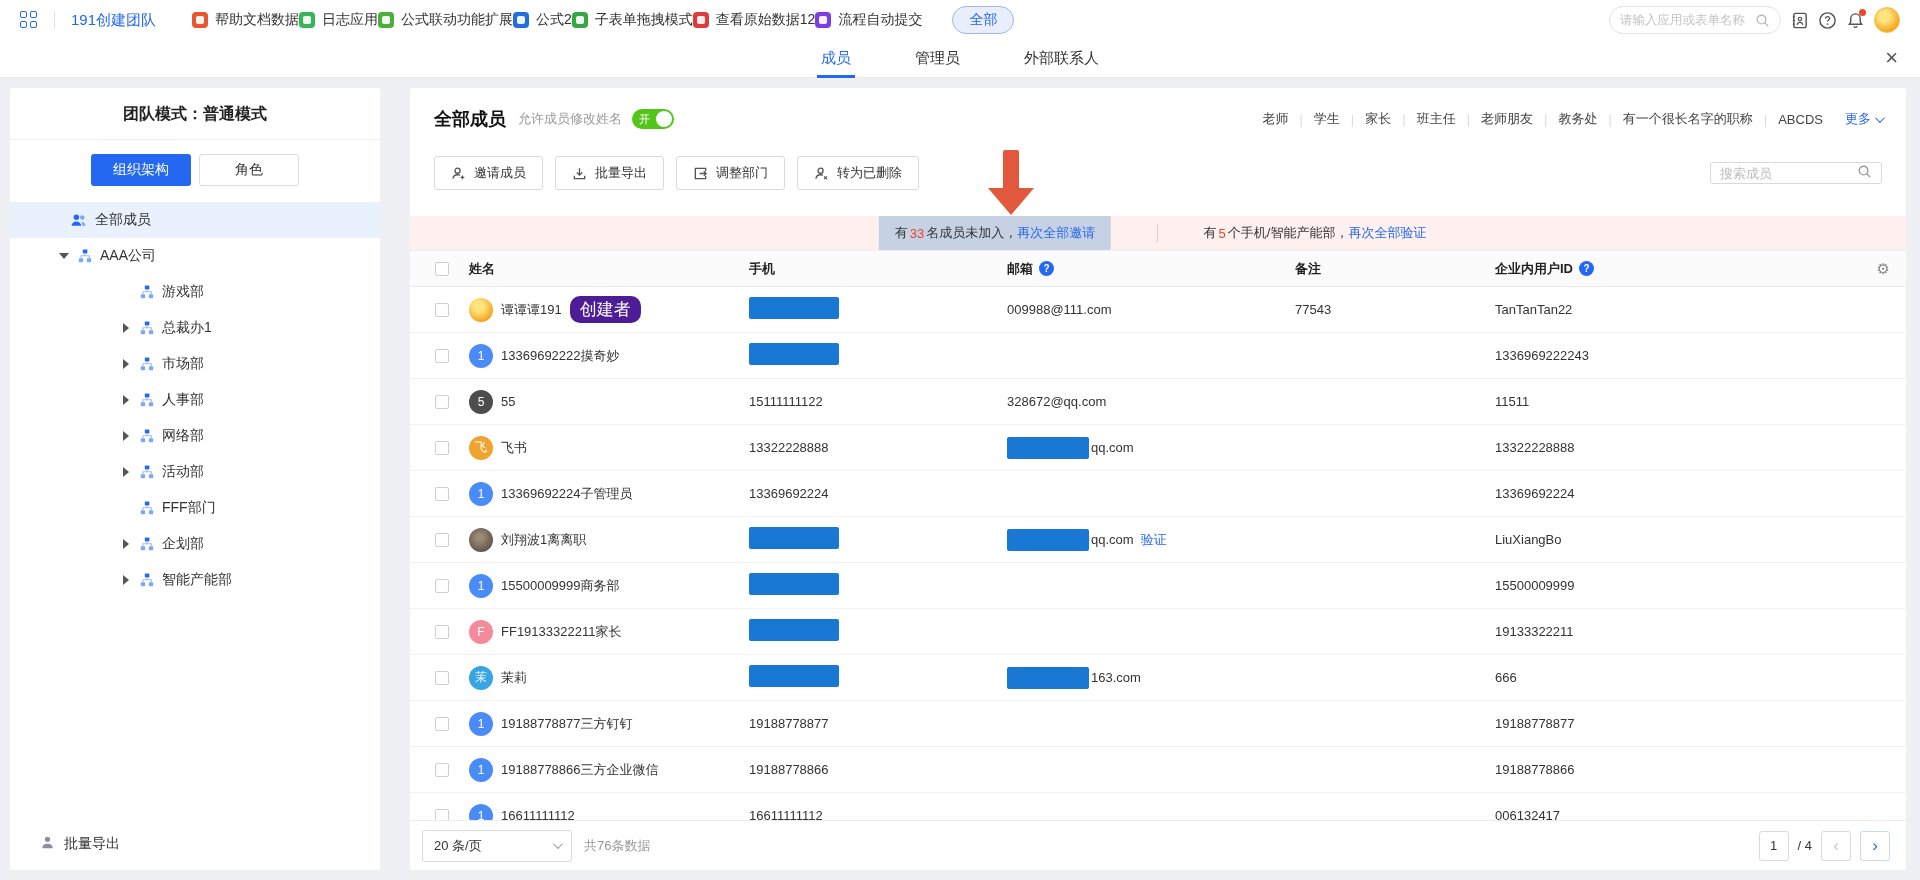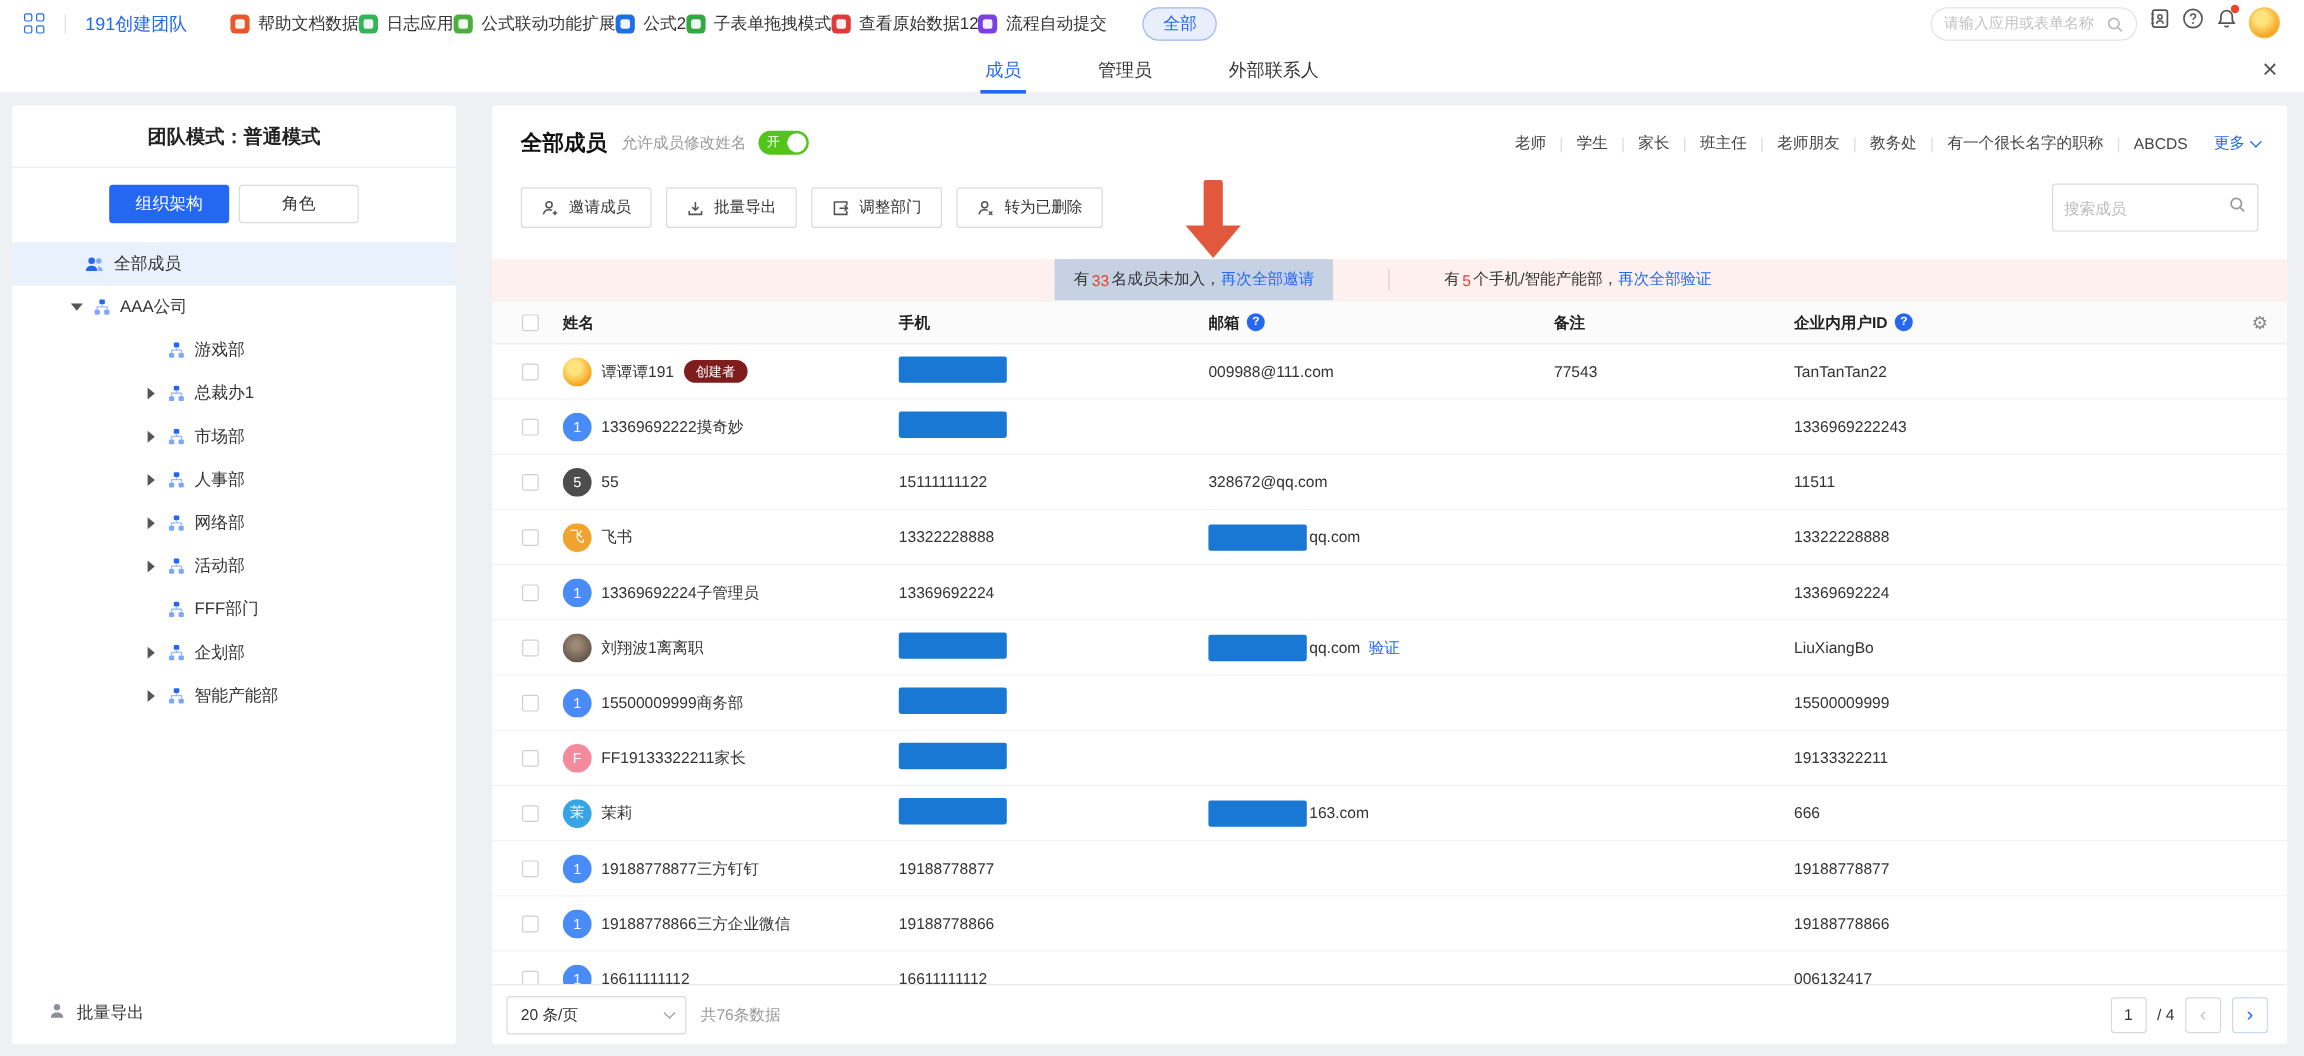--- a/index.html
+++ b/index.html
@@ -11,21 +11,21 @@
   .grid-ico{width:18px;height:18px;display:grid;grid-template-columns:7px 7px;grid-template-rows:7px 7px;gap:3px;cursor:pointer;}
   .grid-ico i{border:1.6px solid #2468f2;border-radius:2px;display:block;}
   .tb-div{width:1px;height:16px;background:#e2e2e2;margin:0 16px;}
   .team-name{color:#2468f2;font-size:15px;cursor:pointer;margin-right:36px;white-space:nowrap;}
   .app-tabs{display:flex;align-items:center;}
   .app-tab{display:flex;align-items:center;gap:7px;cursor:pointer;white-space:nowrap;}
   .app-ico{width:16px;height:16px;border-radius:4px;position:relative;flex:none;}
   .app-ico::after{content:"";position:absolute;left:4px;top:4px;right:4px;bottom:4px;background:rgba(255,255,255,.92);border-radius:2px;}
   .app-label{font-size:14px;color:#333;}
   .all-pill{margin-left:30px;border:1px solid #9db9ee;background:#e8eefc;color:#2468f2;font-size:14px;border-radius:15px;padding:4px 16px;cursor:pointer;}
-  .tb-right{margin-left:auto;display:flex;gap:9px;font-family:Liberation Mono, monospace;}
+  .tb-right{margin-left:auto;display:flex;align-items:center;gap:9px;}
   .tb-search{width:172px;height:28px;border:1px solid #e3e3e3;border-radius:15px;display:flex;align-items:center;padding:0 10px;}
   .tb-search input{border:none;outline:none;flex:1;font-size:12.5px;min-width:0;background:transparent;font-family:inherit;}
   .tb-search input::placeholder{color:#c3c3c3;}
   .ic{color:#555;cursor:pointer;display:flex;}
   .bell-wrap{position:relative;}
   .bell-dot{position:absolute;right:-1px;top:-2px;width:7px;height:7px;border-radius:50%;background:#f0442c;}
   .user-avatar{width:26px;height:26px;border-radius:50%;background:radial-gradient(circle at 40% 35%,#ffe37d 25%,#f6a623 70%,#e8890c);border:1px solid #f1c04a;cursor:pointer;}
 
   
   .tabbar{height:38px;background:#fff;border-bottom:1px solid #e9e9e9;display:flex;align-items:center;justify-content:center;gap:64px;position:relative;}
@@ -66,21 +66,21 @@
   .toggle .knob{position:absolute;right:2px;top:2px;width:16px;height:16px;border-radius:50%;background:#fff;}
   .roles{margin-left:auto;display:flex;align-items:center;font-size:13px;color:#444;white-space:nowrap;}
   .role-link{cursor:pointer;}
   .role-sep{color:#dcdcdc;margin:0 11px;}
   .more-link{color:#2468f2;cursor:pointer;display:flex;align-items:center;gap:4px;margin-left:22px;}
   .chev{width:7px;height:7px;border-right:1.5px solid currentColor;border-bottom:1.5px solid currentColor;transform:rotate(45deg) translateY(-2px);}
 
   .mc-toolbar{display:flex;align-items:center;padding:12px 24px 12px;gap:12px;height:58px;}
   .tb-btn{height:34px;border:1px solid #d9d9d9;border-radius:3px;background:#fff;display:flex;align-items:center;gap:8px;padding:0 16px;font-size:13px;color:#333;cursor:pointer;white-space:nowrap;}
   .tb-btn svg{flex:none;}
-  .m-search{margin-left:auto;width:172px;height:40px;border:1px solid #d9d9d9;border-radius:3px;display:flex;align-items:center;padding:4px 9px;}
+  .m-search{margin-left:auto;width:172px;height:22px;border:1px solid #d9d9d9;border-radius:3px;display:flex;align-items:center;padding:4px 9px;}
   .m-search input{border:none;outline:none;flex:1;font-size:13px;min-width:0;font-family:inherit;}
   .m-search input::placeholder{color:#bbb;}
 
   .notice{height:34px;background:#fdf0ee;margin-top:14px;position:relative;font-size:13px;color:#333;flex:none;}
   .notice-seg{position:absolute;top:0;height:34px;display:flex;align-items:center;transform:translateX(-50%);white-space:nowrap;}
   .seg-join{left:585px;background:#c6d2e4;padding:0 16px;}
   .seg-verify{left:905px;}
   .n-num{color:#e8432c;margin:0 2px;}
   .n-link{color:#2468f2;cursor:pointer;}
   .notice-sep{position:absolute;left:747px;top:8px;width:1px;height:18px;background:#ecc9c3;}
@@ -96,21 +96,21 @@
   .gear{justify-self:end;padding-right:16px;color:#888;font-size:15px;cursor:pointer;font-weight:normal;}
 
   .tbody{flex:1;overflow:hidden;}
   .trow{height:46px;border-bottom:1px solid #f2f2f2;font-size:13px;color:#333;}
   .cbx{width:14px;height:14px;border:1px solid #cfcfcf;border-radius:2px;background:#fff;cursor:pointer;}
   .cell-name{display:flex;align-items:center;gap:8px;overflow:hidden;white-space:nowrap;padding-right:8px;}
   .avatar{width:24px;height:24px;border-radius:50%;flex:none;display:flex;align-items:center;justify-content:center;color:#fff;font-size:12px;background:#4a8cf7;}
   .av-emoji{background:radial-gradient(circle at 40% 35%,#ffe37d 25%,#f6a623 70%,#e8890c);}
   .av-photo{background:radial-gradient(circle at 45% 40%,#9c8a77 15%,#5c4f44 80%);}
   .mname{cursor:pointer;overflow:hidden;text-overflow:ellipsis;}
-  .badge{background:#7f1d1d;color:#fff;font-size:11px;border-radius:10px;padding:2px 10px;flex:none;}
+  .badge{background:#4c1d95;color:#fff;font-size:17px;border-radius:10px;padding:2px 10px;flex:none;}
   .redact{width:90px;height:22px;background:#1878d4;border-radius:2px;display:inline-block;}
   .redact-sm{width:82px;height:22px;background:#1878d4;border-radius:2px;display:inline-block;margin-right:2px;}
   .cell-email{display:flex;align-items:center;white-space:nowrap;}
   .verify-link{color:#2468f2;margin-left:7px;cursor:pointer;}
 
   .mc-footer{height:50px;border-top:1px solid #ececec;display:flex;align-items:center;padding:0 16px 0 12px;background:#fff;flex:none;}
   .page-size{width:150px;height:32px;border:1px solid #d9d9d9;border-radius:3px;display:flex;align-items:center;justify-content:space-between;padding:0 11px;font-size:13px;color:#333;cursor:pointer;}
   .chev-grey{width:7px;height:7px;border-right:1.5px solid #999;border-bottom:1.5px solid #999;transform:rotate(45deg) translateY(-2px);}
   .total-txt{color:#999;font-size:13px;margin-left:12px;}
   .pager{margin-left:auto;display:flex;align-items:center;gap:9px;font-size:13px;color:#333;}

